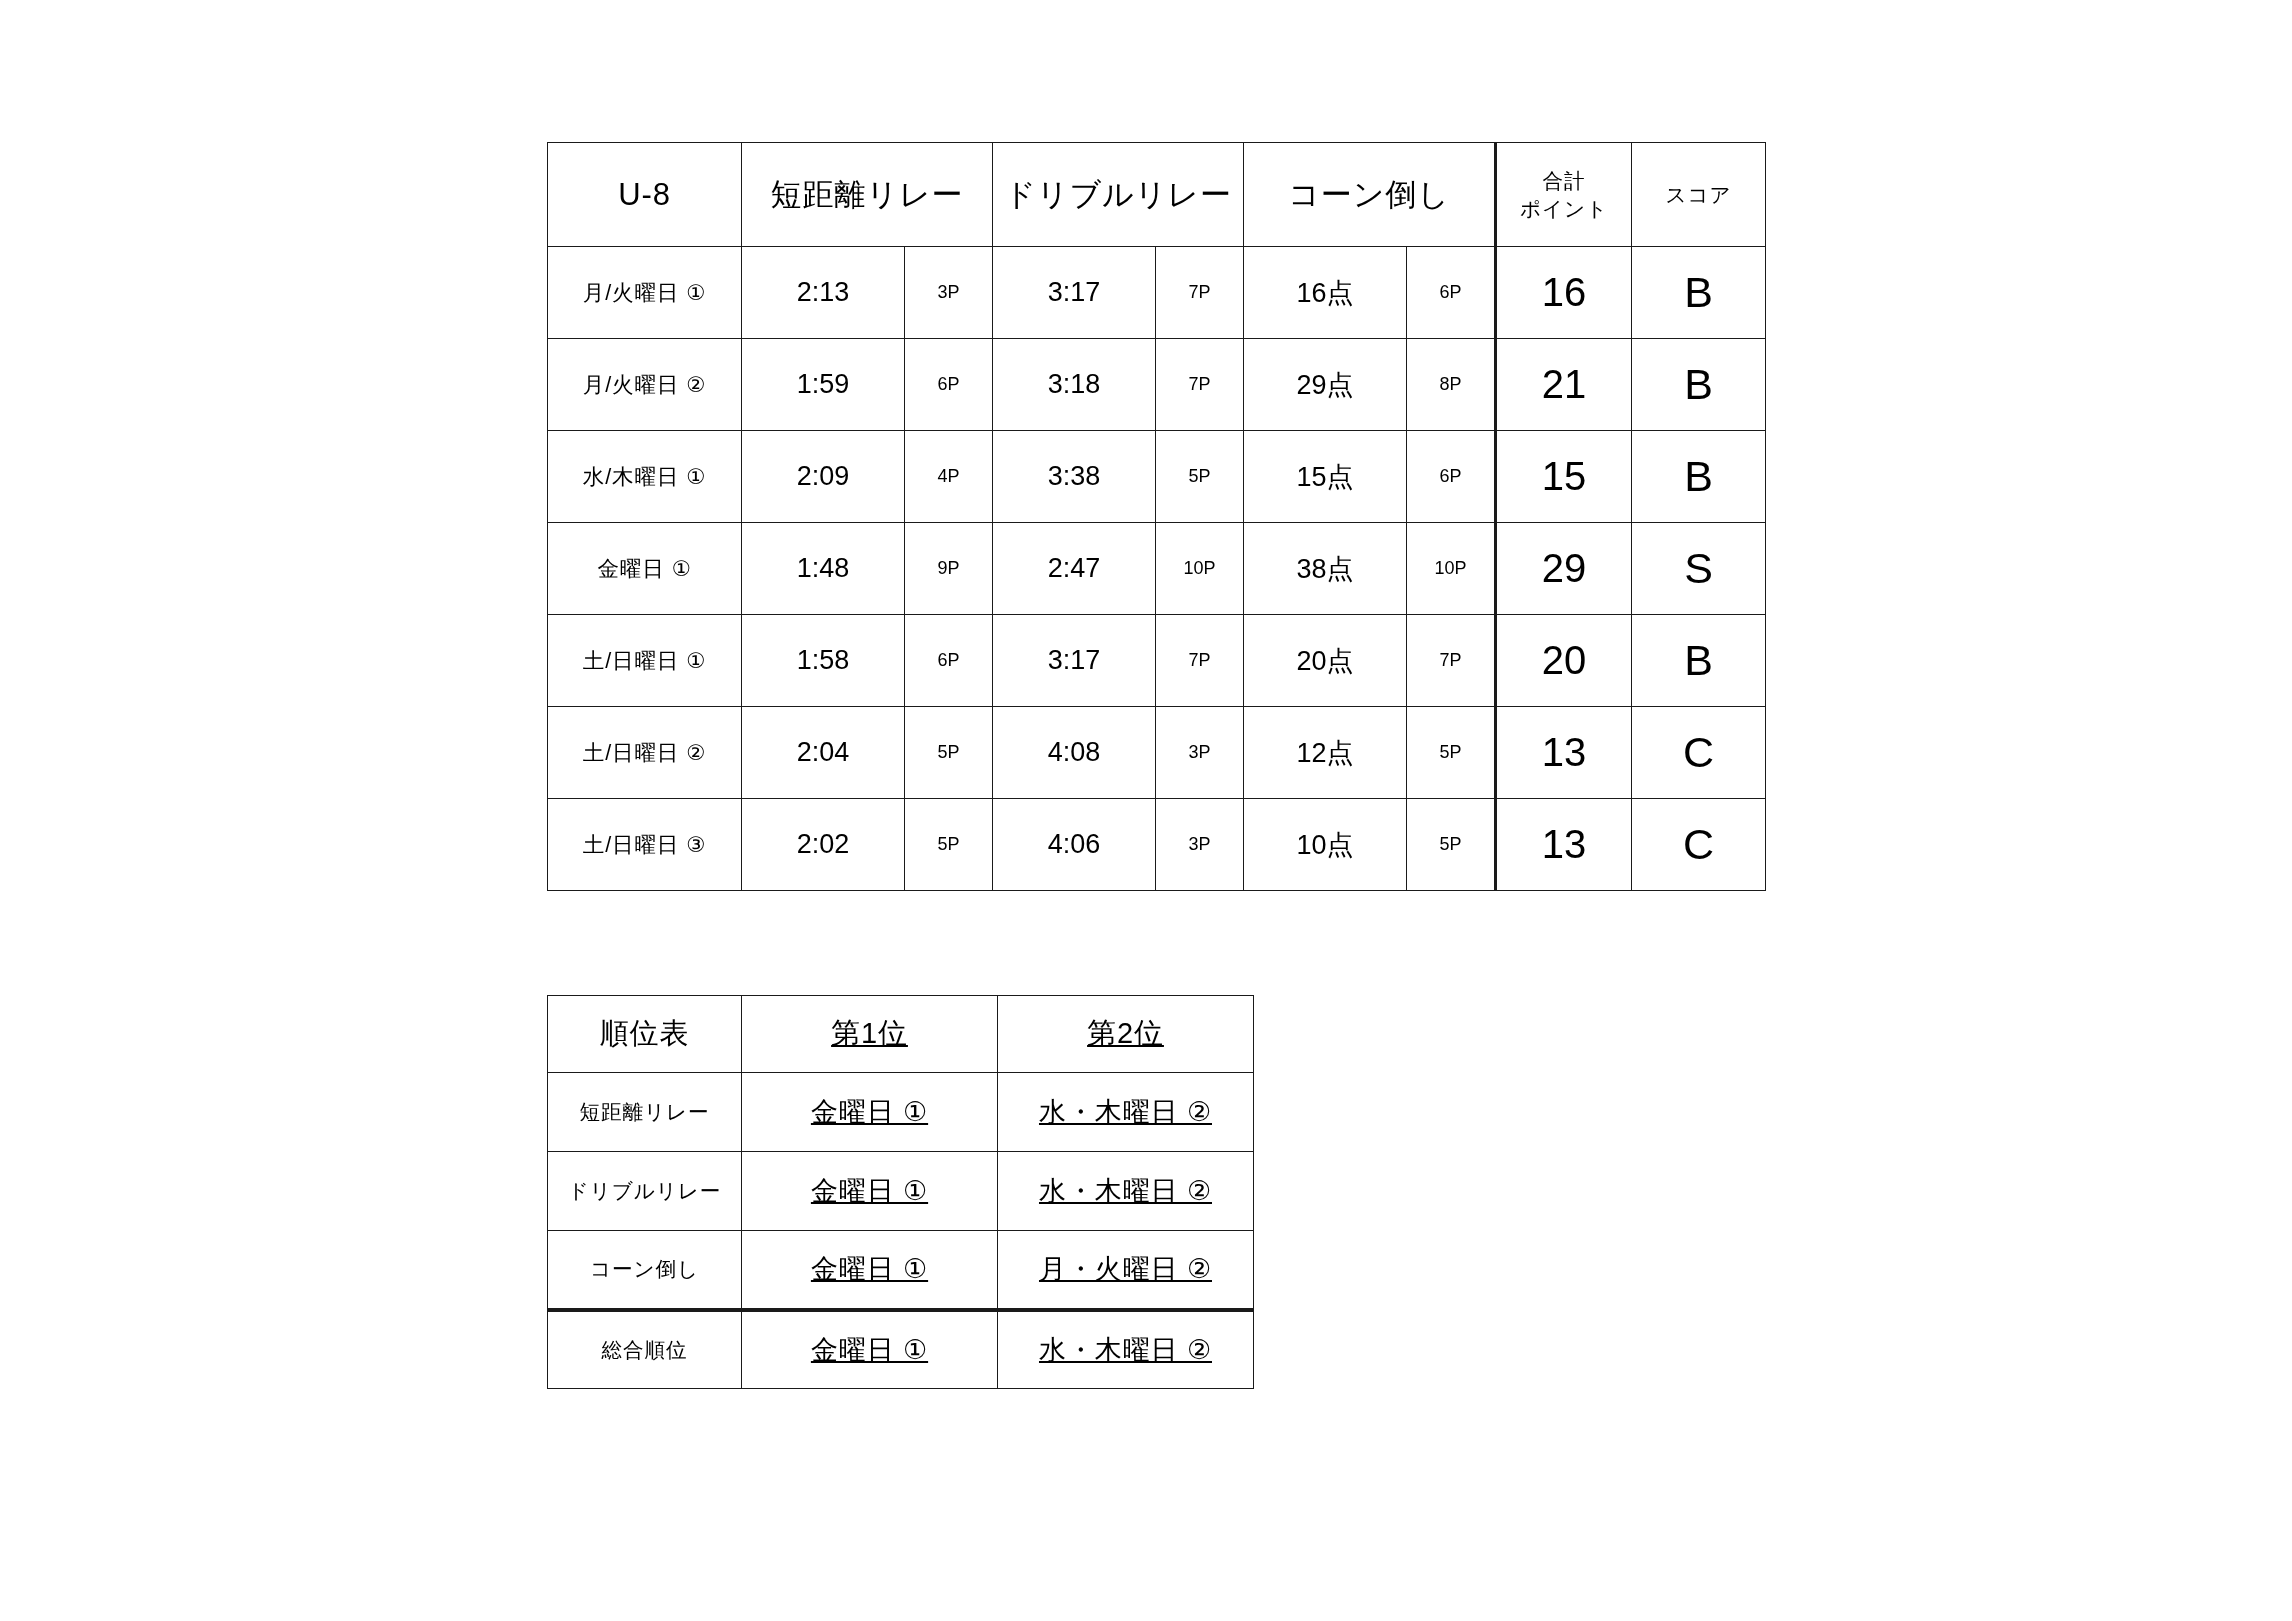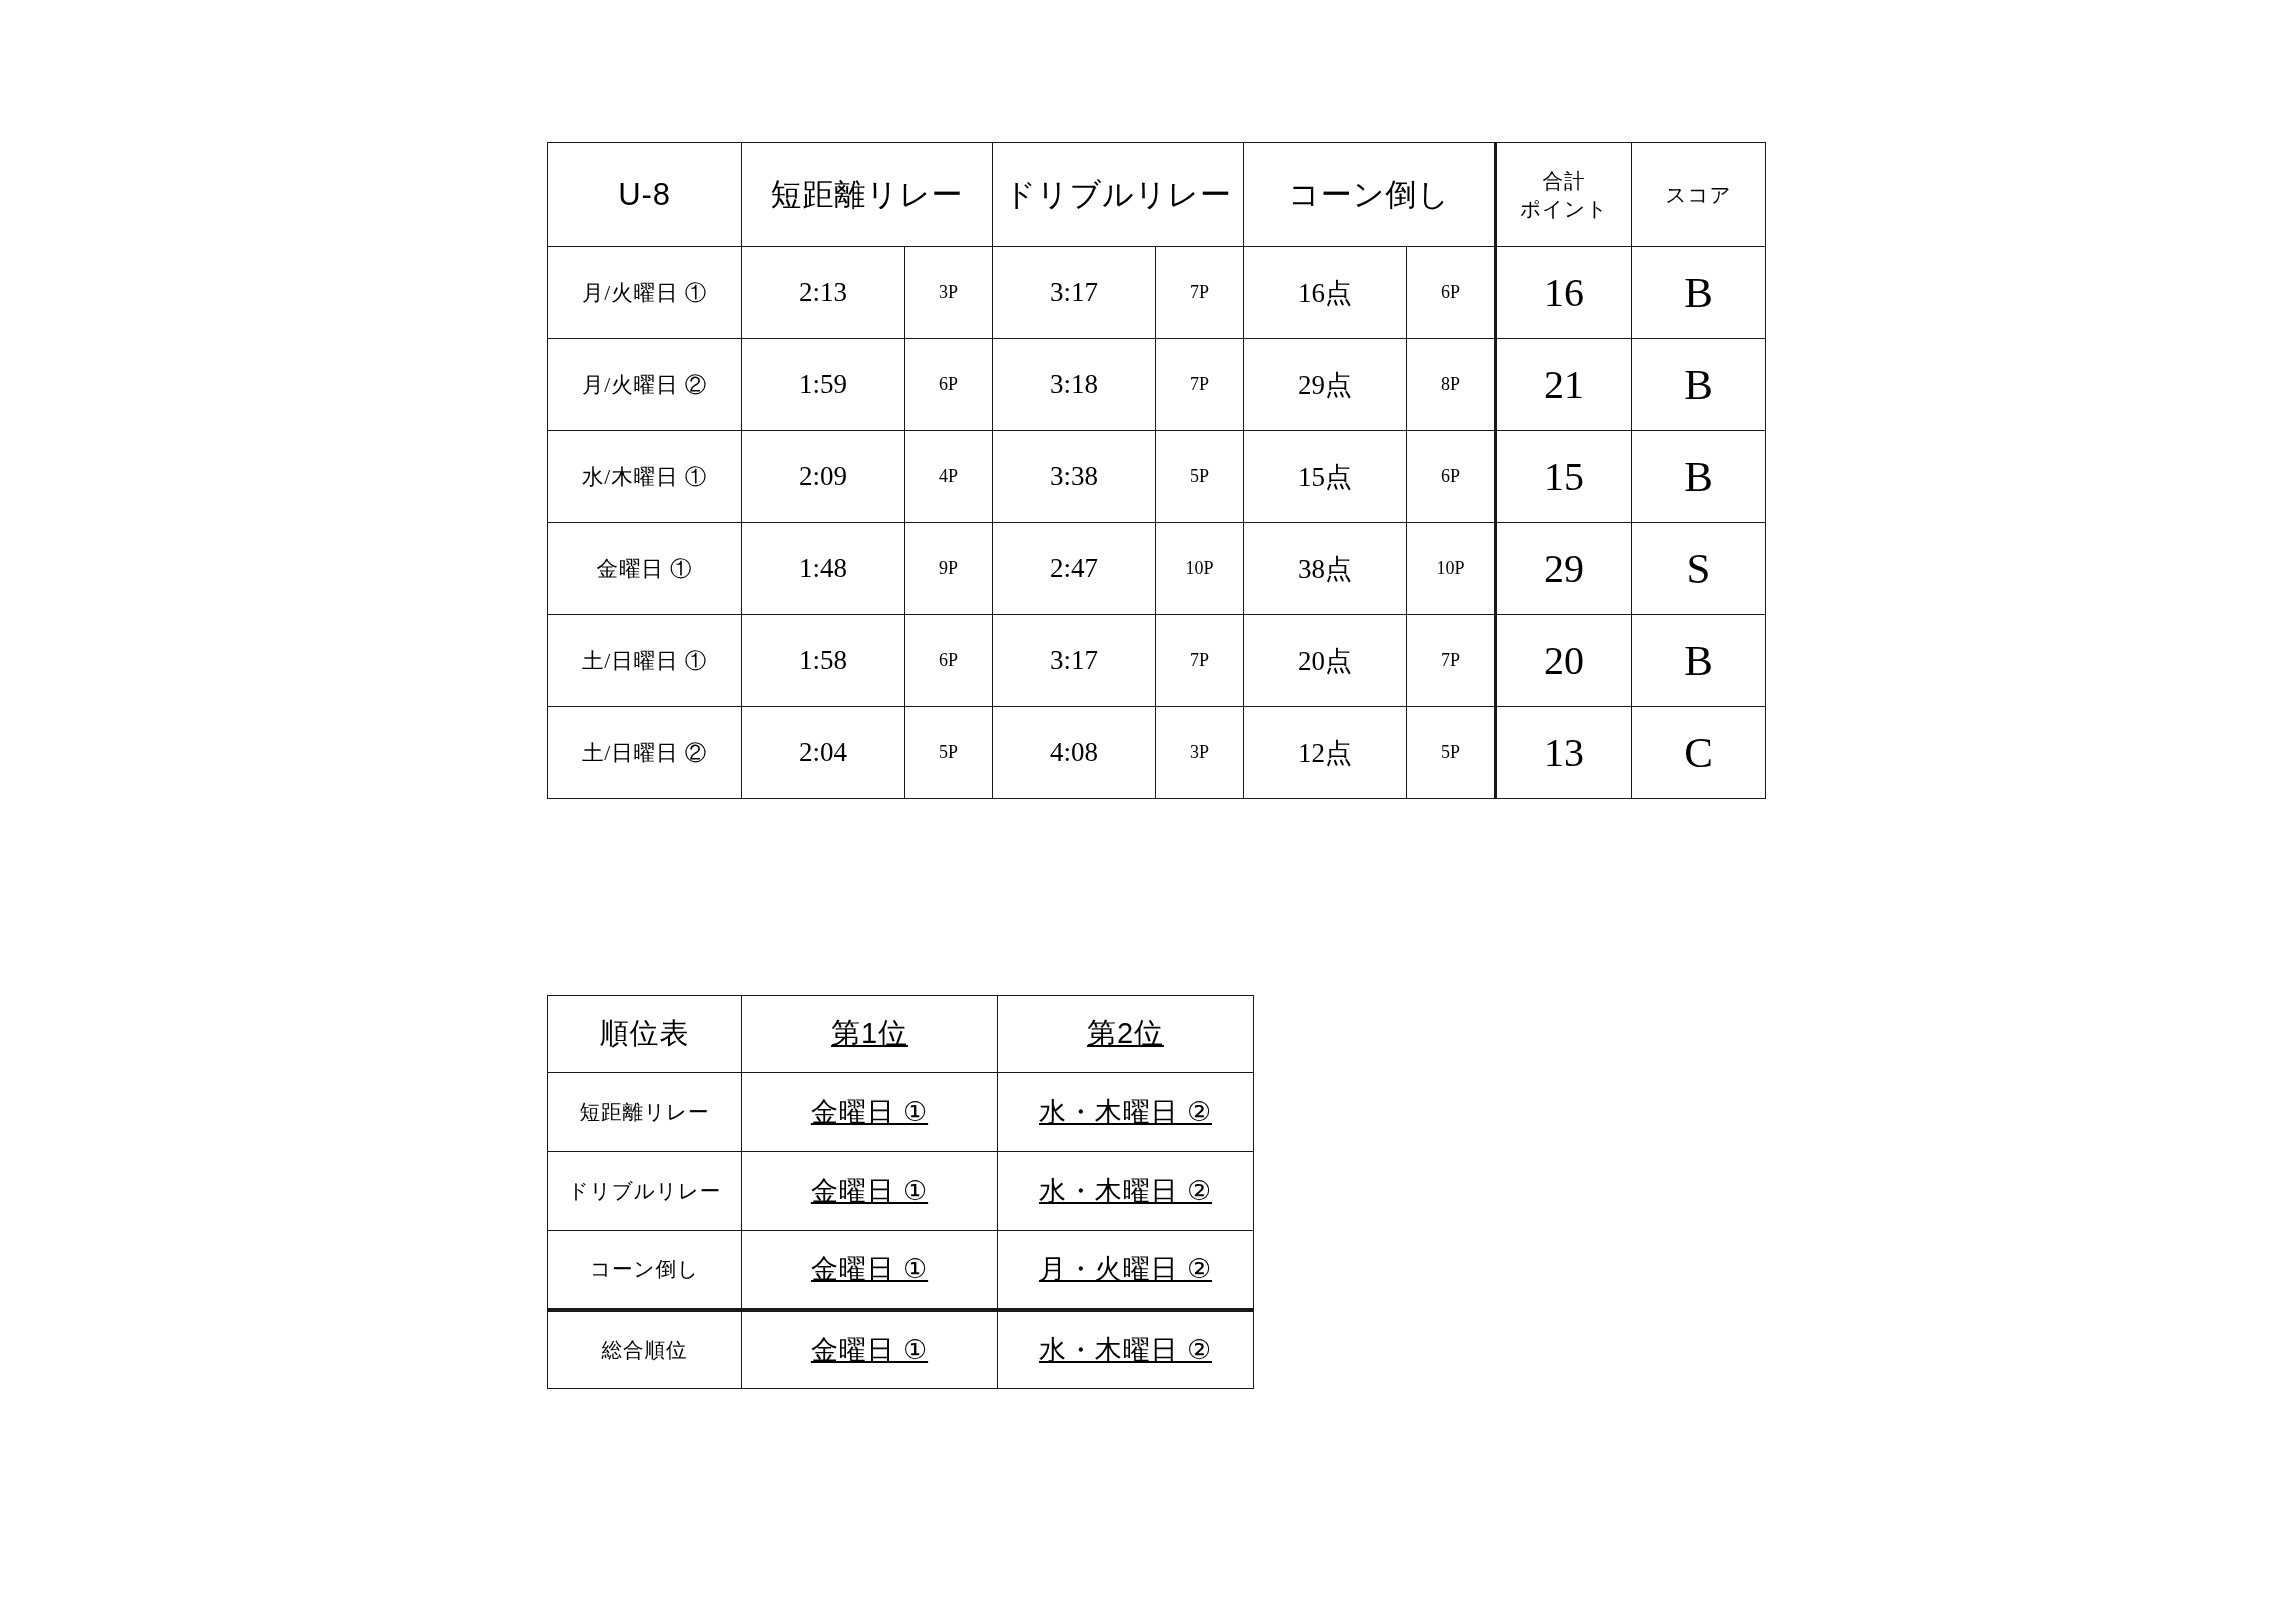--- a/index.html
+++ b/index.html
@@ -45,21 +45,21 @@
   }
 
   
   .c-label   { width: 193px; }
   .c-time    { width: 162px; }
   .c-pt      { width: 87px; }
   .c-total   { width: 134px; }
   .c-score   { width: 133px; }
 
   #main-table thead tr { height: 104px; }
-  #main-table tbody tr { height: 92px; font-family: Liberation Serif, serif; }
+  #main-table tbody tr { height: 92px; }
 
   .hd-big {
     font-size: 31px;
     letter-spacing: 0.9px;
   }
   .hd-small {
     font-size: 20.6px;
     line-height: 1.35;
     letter-spacing: 0.9px;
   }
@@ -192,20 +192,31 @@
         <td class="c-label row-label">土/日曜日 ②</td>
         <td class="c-time cell-val">2:04</td>
         <td class="c-pt cell-pt">5P</td>
         <td class="c-time cell-val">4:08</td>
         <td class="c-pt cell-pt">3P</td>
         <td class="c-time cell-val">12点</td>
         <td class="c-pt cell-pt">5P</td>
         <td class="c-total cell-total sep-left">13</td>
         <td class="c-score cell-score">C</td>
       </tr>
+      <tr>
+        <td class="c-label row-label">土/日曜日 ③</td>
+        <td class="c-time cell-val">2:02</td>
+        <td class="c-pt cell-pt">5P</td>
+        <td class="c-time cell-val">4:06</td>
+        <td class="c-pt cell-pt">3P</td>
+        <td class="c-time cell-val">10点</td>
+        <td class="c-pt cell-pt">5P</td>
+        <td class="c-total cell-total sep-left">13</td>
+        <td class="c-score cell-score">C</td>
+      </tr>
     </tbody>
   </table>
 
   <table class="grid" id="rank-table">
     <thead>
       <tr>
         <th class="r-label rk-head">順位表</th>
         <th class="r-col rk-head">第1位</th>
         <th class="r-col rk-head">第2位</th>
       </tr>

